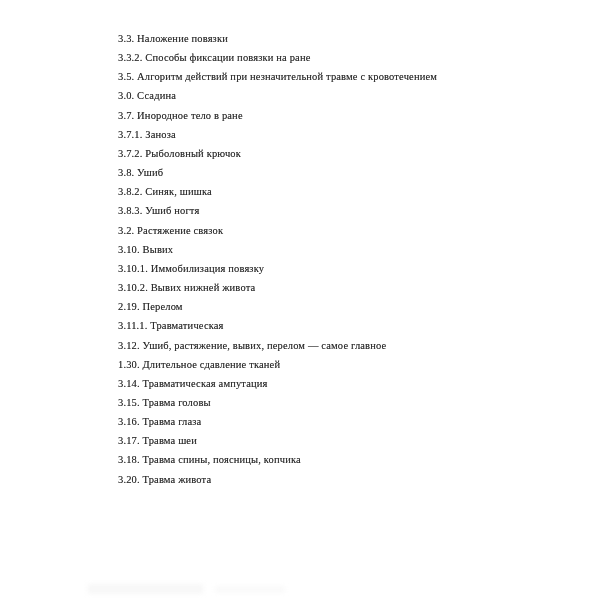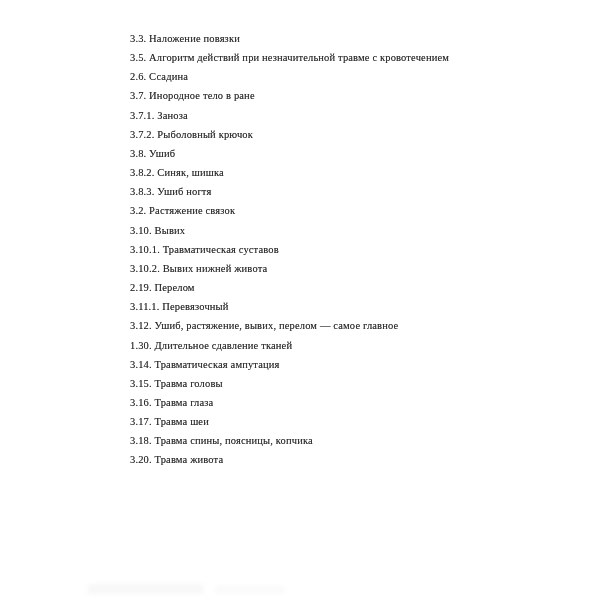--- a/index.html
+++ b/index.html
@@ -14,21 +14,21 @@
     position: absolute;
     left: 0; top: 0;
     width: 600px;
     height: 600px;
     background: #ffffff;
     font-family: "Liberation Serif", "DejaVu Serif", serif;
     color: #2b2b2b;
   }
   .toc {
     position: absolute;
-    left: 130px;
+    left: 118px;
     top: 29px;
     right: 16px;
   }
   .toc-line {
     font-size: 10.5px;
     line-height: 19.15px;
     white-space: nowrap;
     letter-spacing: 0.15px;
     text-shadow: 0 0 0.4px rgba(43,43,43,0.55);
   }
@@ -52,34 +52,35 @@
     filter: blur(2px);
     opacity: 0.6;
   }
 </style>
 </head>
 <body>
 
 <div class="page">
   <div class="toc">
       <div class="toc-line">3.3. Наложение повязки</div>
+      <div class="toc-line">3.3.2. Способы фиксации повязки на ране</div>
       <div class="toc-line">3.5. Алгоритм действий при незначительной травме с кровотечением</div>
-      <div class="toc-line">2.6. Ссадина</div>
+      <div class="toc-line">3.0. Ссадина</div>
       <div class="toc-line">3.7. Инородное тело в ране</div>
       <div class="toc-line">3.7.1. Заноза</div>
       <div class="toc-line">3.7.2. Рыболовный крючок</div>
       <div class="toc-line">3.8. Ушиб</div>
       <div class="toc-line">3.8.2. Синяк, шишка</div>
       <div class="toc-line">3.8.3. Ушиб ногтя</div>
       <div class="toc-line">3.2. Растяжение связок</div>
       <div class="toc-line">3.10. Вывих</div>
-      <div class="toc-line">3.10.1. Травматическая суставов</div>
+      <div class="toc-line">3.10.1. Иммобилизация повязку</div>
       <div class="toc-line">3.10.2. Вывих нижней живота</div>
       <div class="toc-line">2.19. Перелом</div>
-      <div class="toc-line">3.11.1. Перевязочный</div>
+      <div class="toc-line">3.11.1. Травматическая</div>
       <div class="toc-line">3.12. Ушиб, растяжение, вывих, перелом — самое главное</div>
       <div class="toc-line">1.30. Длительное сдавление тканей</div>
       <div class="toc-line">3.14. Травматическая ампутация</div>
       <div class="toc-line">3.15. Травма головы</div>
       <div class="toc-line">3.16. Травма глаза</div>
       <div class="toc-line">3.17. Травма шеи</div>
       <div class="toc-line">3.18. Травма спины, поясницы, копчика</div>
       <div class="toc-line">3.20. Травма живота</div>
     </div>
   <div class="bottom-smudge"></div>

